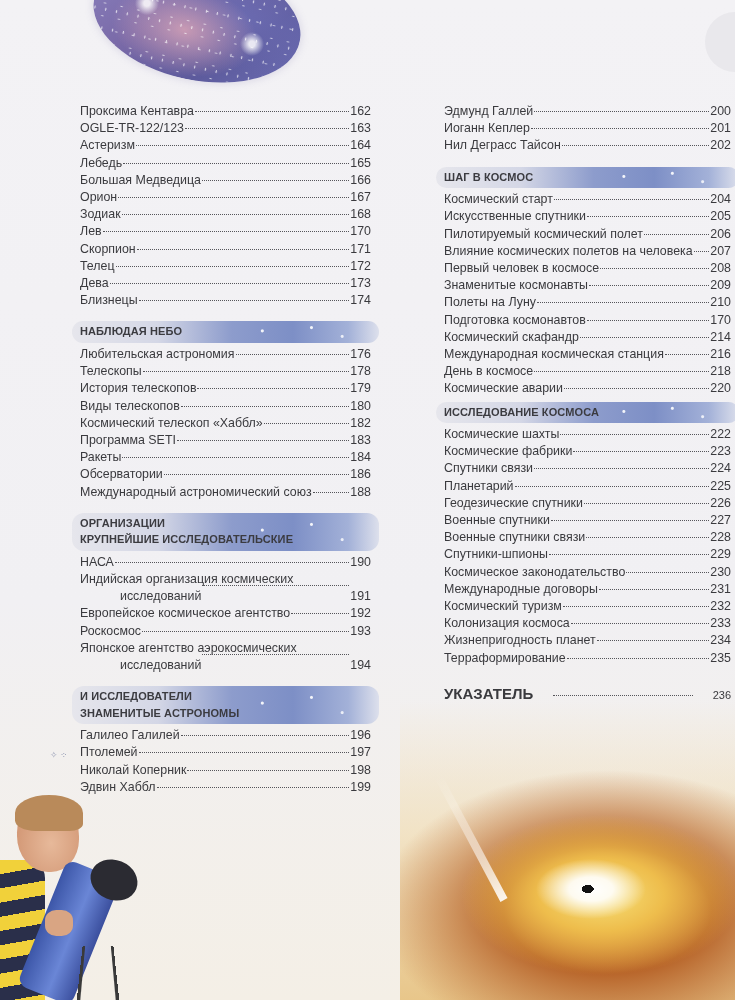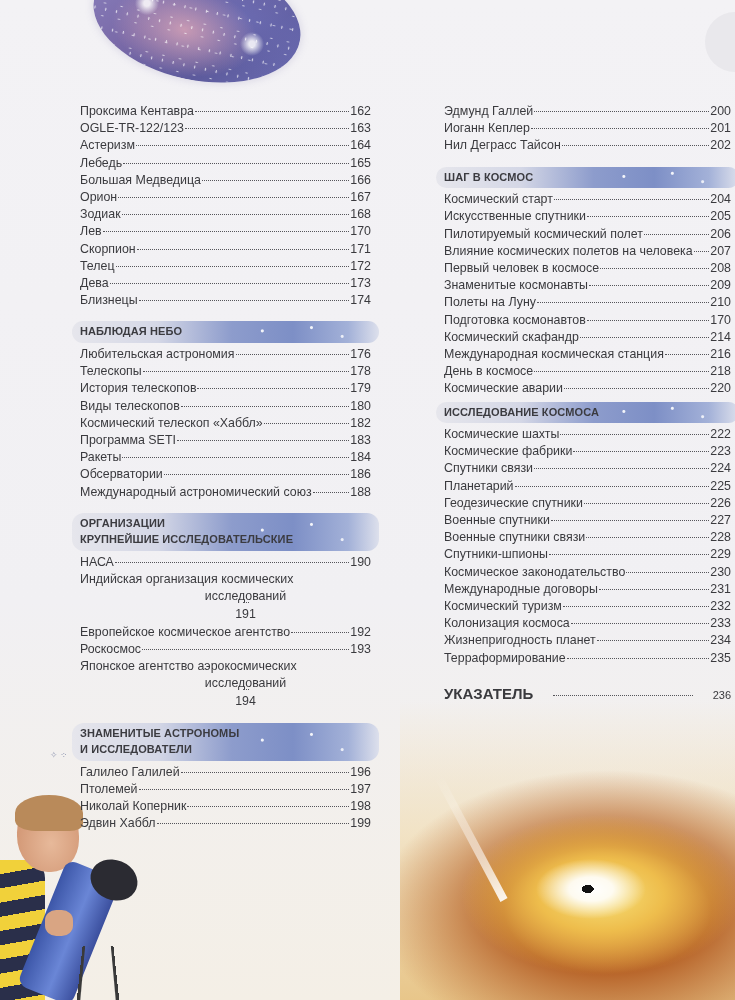--- a/index.html
+++ b/index.html
@@ -44,21 +44,21 @@
   .col-left { left: 80px; top: 103px; width: 291px; }
   .col-right { left: 444px; top: 103px; width: 287px; }
   .entry { display: flex; align-items: baseline; white-space: nowrap; }
   .entry .title { flex: 0 0 auto; }
   .entry .dots {
     flex: 1 1 auto; overflow: hidden; margin: 0 1px;
     border-bottom: 1.4px dotted #55555a; transform: translateY(-3px); min-width: 6px;
   }
   .entry .page { flex: 0 0 auto; }
   .entry.wrap { display: block; }
-  .entry.wrap .line2 { display: flex; align-items: center; padding-left: 40px; flex-direction: column; }
+  .entry.wrap .line2 { display: flex; align-items: flex-start; padding-left: 40px; }
   .entry.wrap .line2 .dots {
     flex: 1 1 auto; overflow: hidden; margin: 0 1px;
     border-bottom: 1.4px dotted #55555a; transform: translateY(-3px);
   }
   .section-header {
     position: relative; margin: 12px -8px 3px -8px; padding: 2px 8px 3px 8px;
     border-radius: 12px;
     background:
       radial-gradient(circle at 62% 45%, rgba(255,255,255,0.9) 0 1px, transparent 2px),
       radial-gradient(circle at 78% 30%, rgba(255,255,255,0.9) 0 1px, transparent 2px),
@@ -282,22 +282,22 @@
   <div class="entry wrap">
     <div>Японское агентство аэрокосмических</div>
     <div class="line2">
         <span>исследований</span>
         <span class="dots"></span>
         <span class="page">194</span>
       </div>
   </div>
 
   <div class="section-header">
+    <div>И ИССЛЕДОВАТЕЛИ</div>
     <div>ЗНАМЕНИТЫЕ АСТРОНОМЫ</div>
-    <div>И ИССЛЕДОВАТЕЛИ</div>
   </div>
   <div class="entry">
       <span class="title">Галилео Галилей</span>
       <span class="dots"></span>
       <span class="page">196</span>
     </div>
   <div class="entry">
       <span class="title">Птолемей</span>
       <span class="dots"></span>
       <span class="page">197</span>

